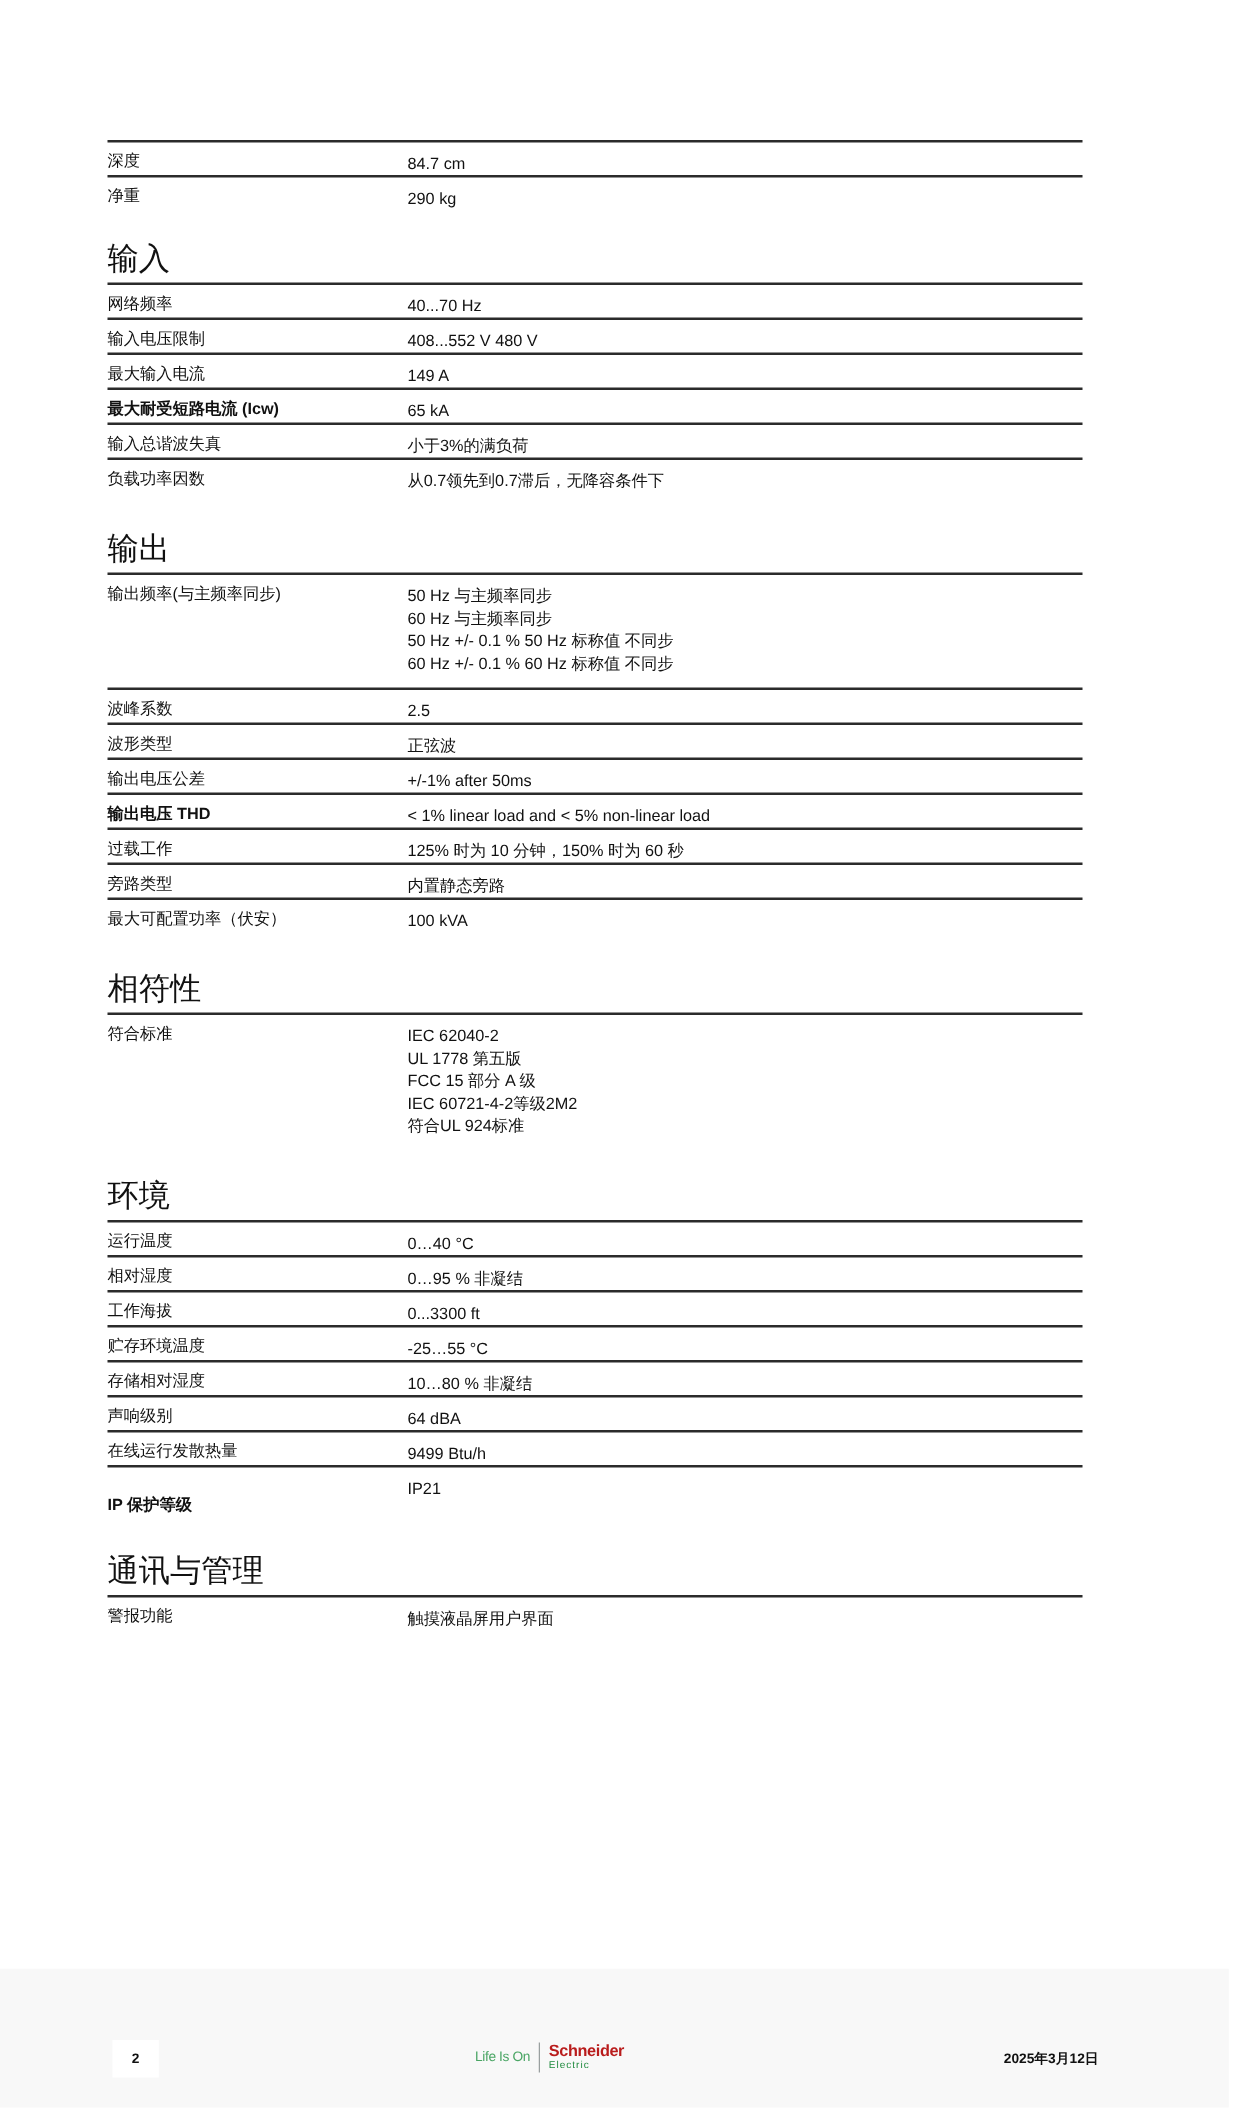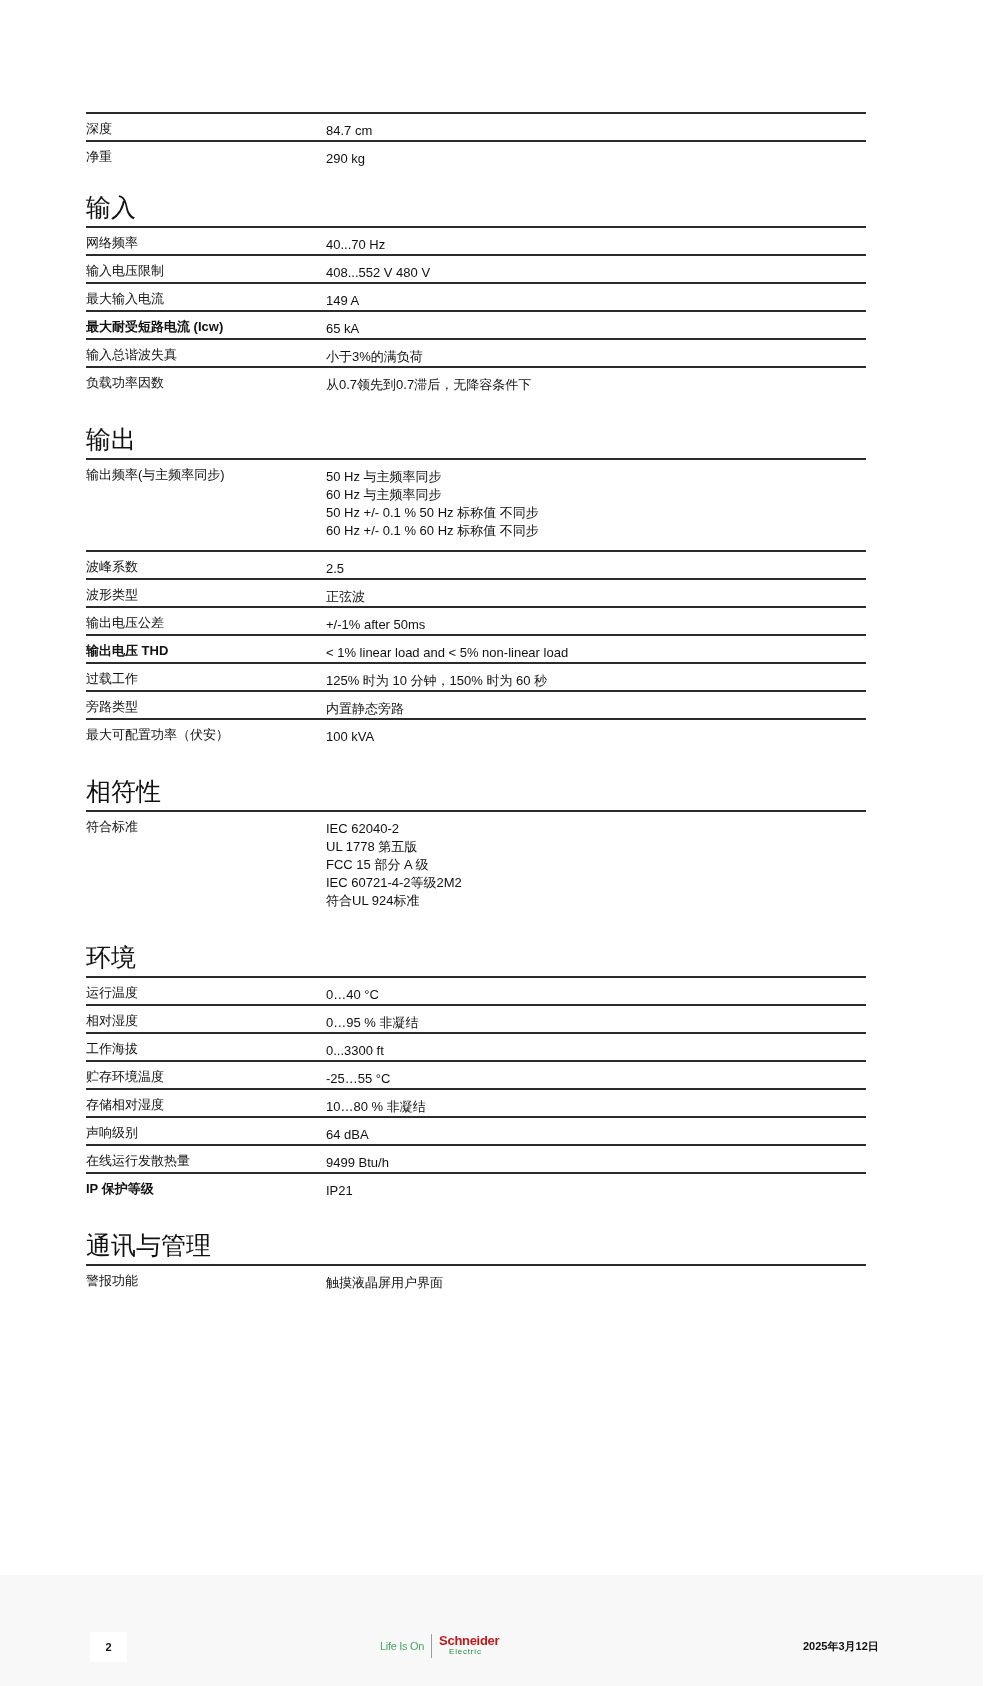--- a/index.html
+++ b/index.html
@@ -101,21 +101,21 @@
     }
     .brand-name {
       font-size: 13px;
       font-weight: 700;
       color: #b91c1c;
       letter-spacing: -0.3px;
     }
     .brand-sub {
       font-size: 8px;
       color: #1f8a3e;
-      margin-left: 10px;
+      margin-left: 0;
       letter-spacing: 0.8px;
     }
     .date {
       position: absolute;
       left: 803px;
       top: 57px;
       height: 28px;
       display: flex;
       align-items: center;
       font-size: 11px;
@@ -237,21 +237,21 @@
   </div>
   <div class="row">
     <div class="label">声响级别</div>
     <div class="value">64 dBA</div>
   </div>
   <div class="row">
     <div class="label">在线运行发散热量</div>
     <div class="value">9499 Btu/h</div>
   </div>
   <div class="row">
-    <div class="label" style="font-weight:600;">IP 保护等级</div>
+    <div class="label" style="font-weight:600;margin-top:15px;">IP 保护等级</div>
     <div class="value">IP21</div>
   </div>
 
   <div class="section-title">通讯与管理</div>
   <div class="row">
     <div class="label">警报功能</div>
     <div class="value">触摸液晶屏用户界面</div>
   </div>
 </div>
 

